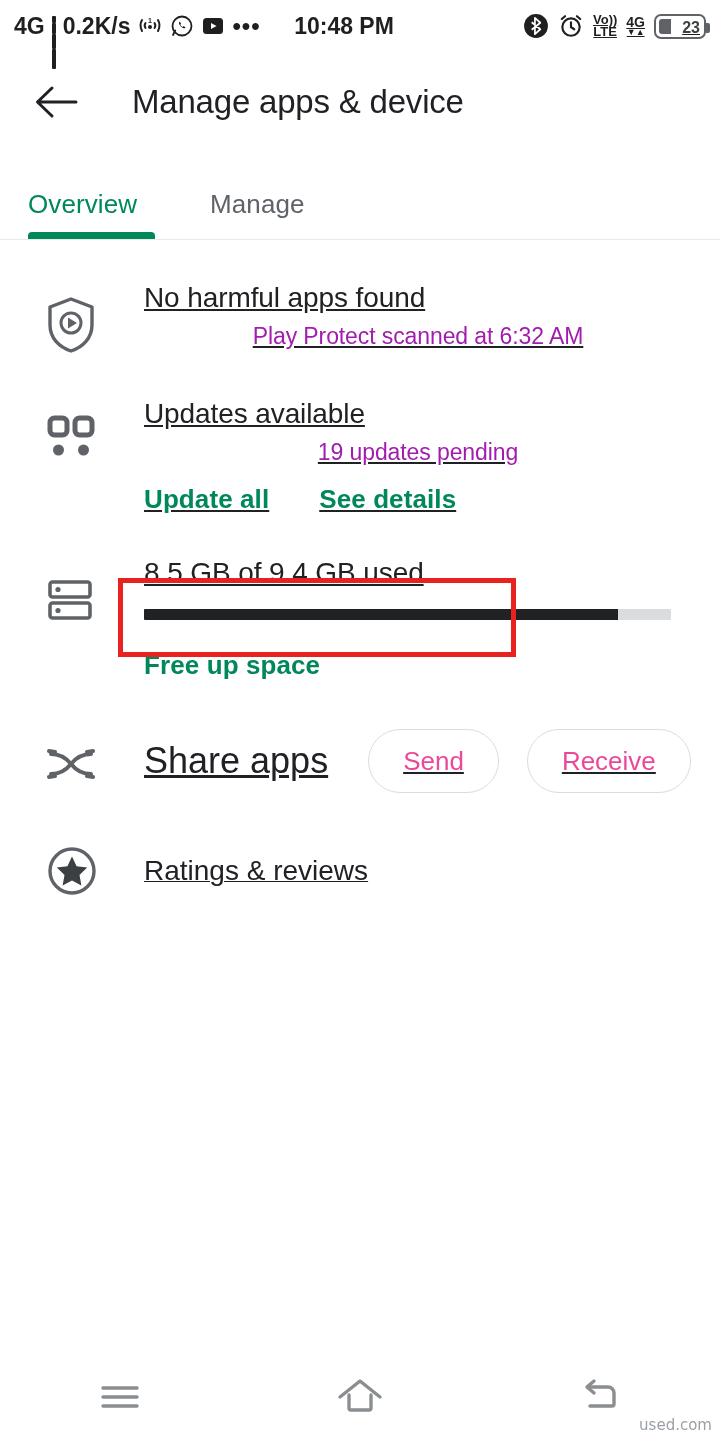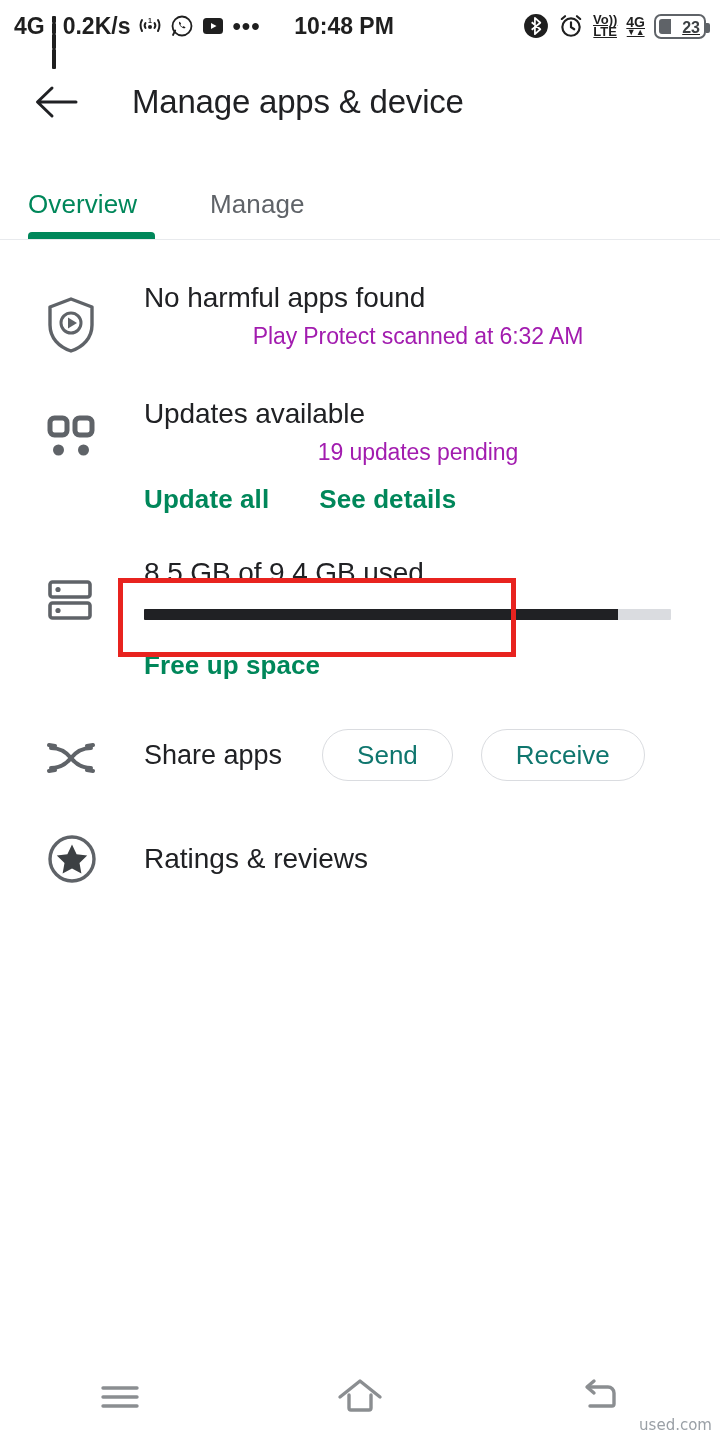--- a/index.html
+++ b/index.html
@@ -71,21 +71,21 @@
   #tab-overview-wrap { margin-left:28px; width:127px; text-align:left; }
   #tab-manage-wrap { margin-left:55px; }
   #tab-indicator { position:absolute; left:28px; bottom:0; width:127px; height:7px;
                    background:#00875a; border-radius:4px 4px 0 0; }
 
   
   #content { padding-top:22px; }
   .row { display:flex; padding:0 0 0 40px; position:relative; }
   .row-icon { width:104px; flex:0 0 104px; display:flex; justify-content:flex-start;
               padding-left:6px; padding-top:6px; }
-  .row-body { flex:1; padding-right:28px; }
+  .row-body { flex:1; padding-right:28px;text-decoration:underline; }
   .row-title { font-size:28px; color:#202124; font-weight:400; letter-spacing:-0.1px; }
   .row-sub { font-size:23px; color:#a21caf; margin-top:9px; letter-spacing:-0.1px;text-align:center; }
 
   
   #playprotect-row { padding-top:20px; }
   #playprotect-row .row-icon { padding-top:14px; }
 
   
   #updates-row { padding-top:44px; }
   #updates-row .row-icon { padding-top:16px; }
@@ -104,25 +104,25 @@
   #storage-row { padding-top:42px; }
   #storage-row .row-icon { padding-top:18px; }
   #storage-bar { height:11px; width:527px; background:#dadce0; border-radius:1px;
                  margin-top:20px; overflow:hidden; }
   #storage-bar-fill { height:100%; background:#202124; }
   #free-up-space-button { margin-top:30px; display:inline-block; }
 
   
   #share-row { padding-top:48px; align-items:center; }
   #share-row .row-body { display:flex; align-items:center; }
-  #share-apps-label { font-size:27px; color:#202124; }
+  #share-apps-label { font-size:36px; color:#202124; }
   .pill-btn {
-    border:1.5px solid #dadce0; border-radius:34px; height:52px; padding:0 34px;
+    border:1.5px solid #dadce0; border-radius:34px; height:64px; padding:0 34px;
     display:flex; align-items:center; justify-content:center; font-size:26px;
-    color:#0f766e; background:#fff; cursor:pointer; font-family:inherit;
+    color:#ec4899; background:#fff; cursor:pointer; font-family:inherit;
   }
   #send-button { margin-left:40px; }
   #receive-button { margin-left:28px; }
 
   
   #ratings-row { padding-top:52px; align-items:center; }
   #ratings-row .row-icon { padding-top:0; }
   #ratings-label { font-size:28px; color:#202124; }
 
   

